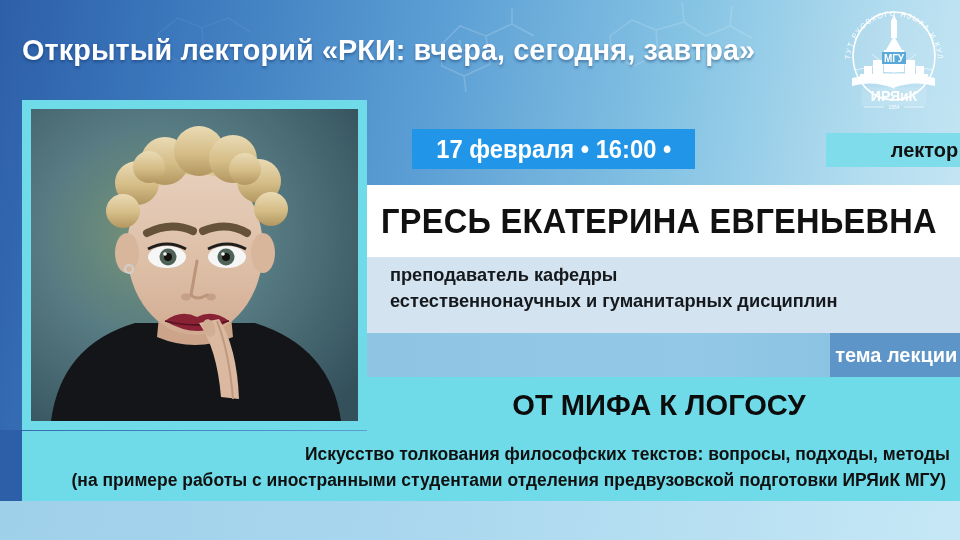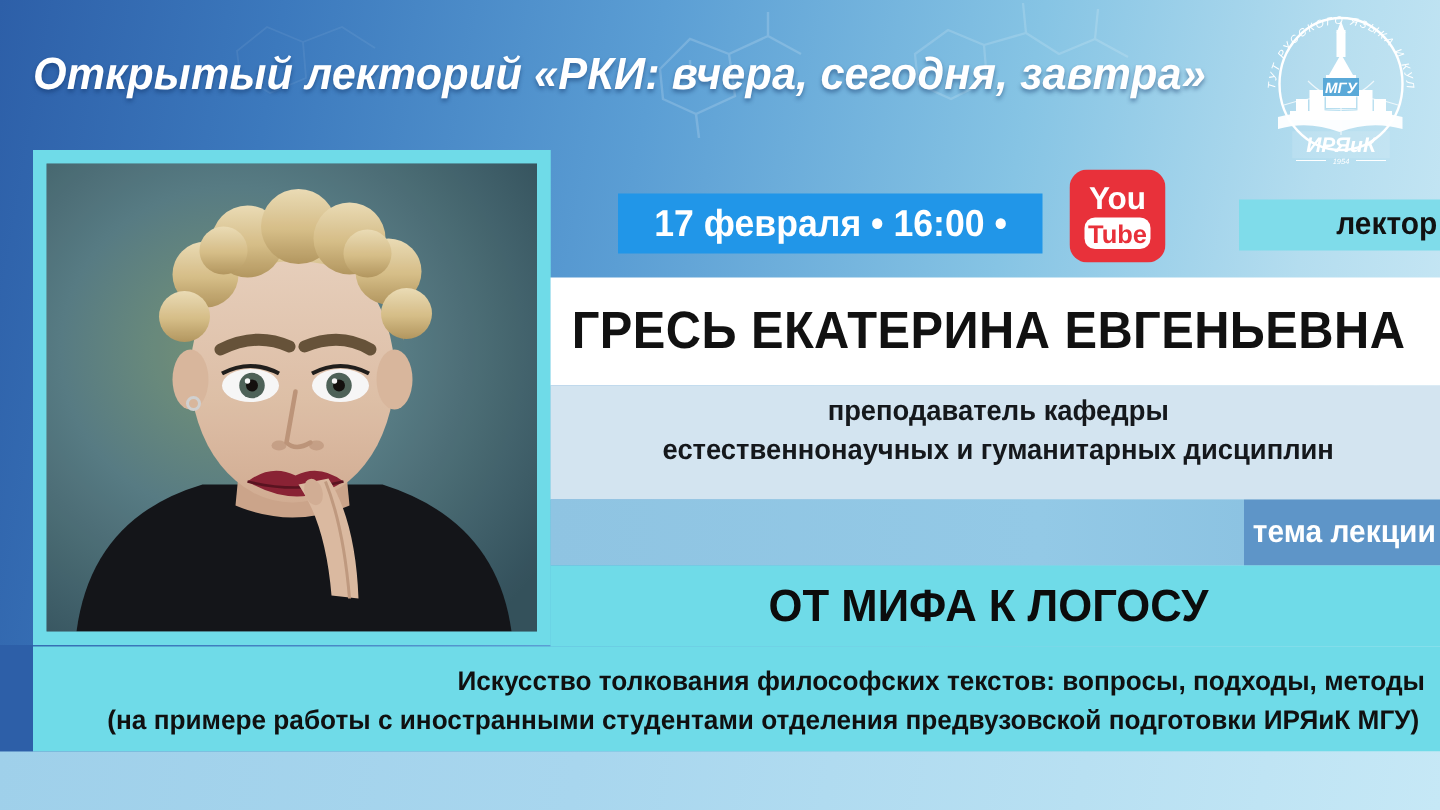--- a/index.html
+++ b/index.html
@@ -11,21 +11,21 @@
   #poster{
     position:relative;width:960px;height:540px;overflow:hidden;
     background:linear-gradient(100deg,#2d5fa8 0%,#3c79bd 18%,#5b9ed4 42%,#86c4e4 66%,#b4ddef 85%,#cdeaf6 100%);
   }
 
   
   .watermarks{position:absolute;inset:0;pointer-events:none;opacity:.30;}
   .watermarks svg{position:absolute;}
 
   
-  #header{position:absolute;left:0;top:0;width:960px;height:100px;font-style:italic;}
+  #header{position:absolute;left:0;top:0;width:960px;height:100px;}
   #poster-title{
     position:absolute;left:22px;top:33px;
     font-size:30px;font-weight:bold;color:#ffffff;
     letter-spacing:.1px;white-space:nowrap;
     transform:scaleX(.96);transform-origin:left center;
     text-shadow:0 2px 3px rgba(10,45,95,.45);
   }
 
   
   #logo{position:absolute;right:12px;top:6px;width:108px;height:104px;}
@@ -76,21 +76,21 @@
   #speaker-name{
     position:absolute;left:367px;top:188px;width:584px;height:66px;
     display:flex;align-items:center;justify-content:center;
     font-size:35px;font-weight:bold;color:#111111;
     letter-spacing:.3px;white-space:nowrap;transform:scaleX(.93);
   }
 
   
   #position-block{
     position:absolute;left:367px;top:262px;width:584px;
-    text-align:center;padding-right:10px;box-sizing:border-box;
+    text-align:left;padding-right:10px;box-sizing:border-box;
   }
   #position-block div{
     font-size:19px;font-weight:bold;color:#15181c;line-height:26px;
     white-space:nowrap;transform:scaleX(.96);transform-origin:right center;
   }
 
   
   #topic-label{
     position:absolute;left:762px;top:338px;width:198px;height:34px;
     display:flex;align-items:center;justify-content:flex-end;
@@ -293,28 +293,20 @@
 
   <div class="band" id="band-white"></div>
   <div class="band" id="band-lightblue"></div>
   <div class="band" id="band-midblue"></div>
   <div class="band" id="band-cyan"></div>
 
   <div id="date-pill">
     <span id="date-text">17 февраля • 16:00 •</span>
   </div>
 
-  <div id="youtube">
-    <svg width="64" height="62" viewBox="0 0 64 62">
-      <rect x="0" y="0" width="64" height="62" rx="12" ry="12" fill="#e8313a"></rect>
-      <text x="32" y="26" font-size="21" font-weight="bold" fill="#ffffff" text-anchor="middle" font-family="'Liberation Sans',sans-serif">You</text>
-      <rect x="10" y="32" width="44" height="21" rx="7" ry="7" fill="#ffffff"></rect>
-      <text x="32" y="49" font-size="17" font-weight="bold" fill="#e8313a" text-anchor="middle" font-family="'Liberation Sans',sans-serif">Tube</text>
-    </svg>
-  </div>
 
   <div id="lector-badge">
     <span id="lector-text">лектор</span>
   </div>
 
   <div id="speaker-name">ГРЕСЬ ЕКАТЕРИНА ЕВГЕНЬЕВНА</div>
 
   <div id="position-block">
     <div>преподаватель кафедры</div>
     <div>естественнонаучных и гуманитарных дисциплин</div>

